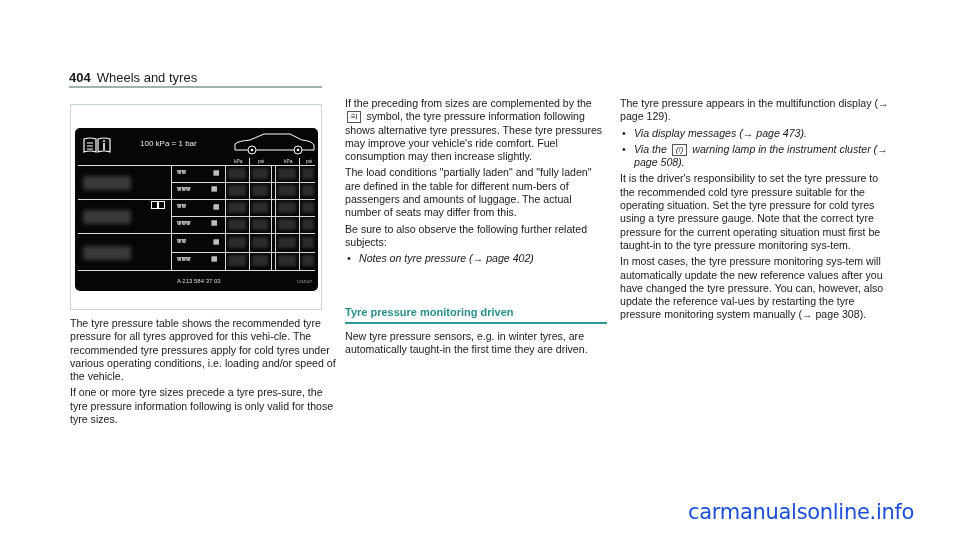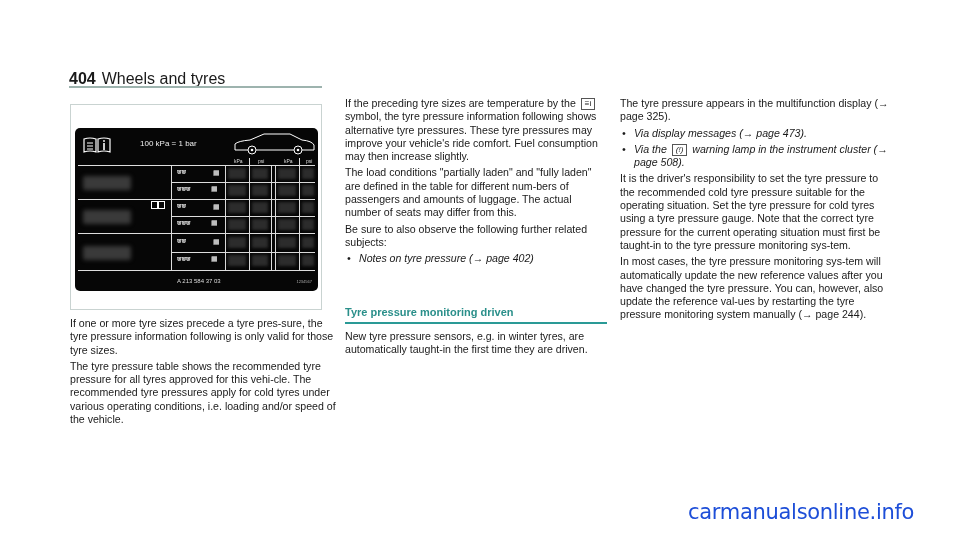--- a/index.html
+++ b/index.html
@@ -1,20 +1,20 @@
 <!DOCTYPE html>
 <html><head>
 <meta charset="utf-8">
 <style>
   html, body { margin: 0; padding: 0; }
   body {
     width: 960px; height: 533px; background: #ffffff; position: relative; overflow: hidden;
     font-family: "Liberation Sans", "DejaVu Sans", sans-serif; color: #1a1a1a;
   }
-  .header { position: absolute; left: 69px; top: 70px; font-size: 16px; }
+  .header { position: absolute; left: 69px; top: 70px; font-size: 13px; }
   .header .num { font-weight: bold; margin-right: 6px; }
   .header-rule { position: absolute; left: 69px; top: 86px; width: 253px; height: 2px; background: #9db3ae; }
   .frame {
     position: absolute; left: 70px; top: 104px; width: 252px; height: 206px;
     border: 1px solid #c9d3d1; background: #fff; box-sizing: border-box;
   }
   .label {
     position: absolute; left: 4px; top: 23px; width: 243px; height: 163px;
     background: #060606; border-radius: 5px; color: #fff; overflow: hidden;
   }
@@ -144,38 +144,38 @@
     <div class="cell" style="left:177px;top:127px;width:16px;height:11px"></div>
     <div class="cell" style="left:203px;top:127px;width:18px;height:11px"></div>
     <div class="cell" style="left:227px;top:127px;width:12px;height:11px"></div>
 
     <span class="partno">A 213 584 37 03</span>
     <span class="lblno">1234567</span>
   </div>
 </div>
 
 <div class="col c1">
+  <p>The tyre pressure table shows the recommended tyre pressure for all tyres approved for this vehi-cle. The recommended tyre pressures apply for cold tyres under various operating conditions, i.e. loading and/or speed of the vehicle.</p>
   <p>If one or more tyre sizes precede a tyre pres-sure, the tyre pressure information following is only valid for those tyre sizes.</p>
-  <p>The tyre pressure table shows the recommended tyre pressure for all tyres approved for this vehi-cle. The recommended tyre pressures apply for cold tyres under various operating conditions, i.e. loading and/or speed of the vehicle.</p>
 </div>
 
 <div class="col c2">
-  <p><span>If the preceding tyre sizes are temperature by the</span> <span class="sym-box">≡i</span> <span>symbol, the tyre pressure information following shows alternative tyre pressures. These tyre pressures may improve your vehicle's ride comfort. Fuel consumption may then increase slightly.</span></p>
+  <p><span>If the preceding from sizes are complemented by the</span> <span class="sym-box">≡i</span> <span>symbol, the tyre pressure information following shows alternative tyre pressures. These tyre pressures may improve your vehicle's ride comfort. Fuel consumption may then increase slightly.</span></p>
   <p>The load conditions "partially laden" and "fully laden" are defined in the table for different num-bers of passengers and amounts of luggage. The actual number of seats may differ from this.</p>
   <p>Be sure to also observe the following further related subjects:</p>
   <p class="bullet">Notes on tyre pressure (→ page 402)</p>
 </div>
 
 <div class="section-title">Tyre pressure monitoring driven</div>
 
 <div class="col c2b">
   <p>New tyre pressure sensors, e.g. in winter tyres, are automatically taught-in the first time they are driven.</p>
 </div>
 
 <div class="col c3">
-  <p>The tyre pressure appears in the multifunction display (→ page 325).</p>
+  <p>The tyre pressure appears in the multifunction display (→ page 129).</p>
   <p class="bullet">Via display messages (→ page 473).</p>
   <p class="bullet"><span>Via the</span> <span class="sym-box">(!)</span> <span>warning lamp in the instrument cluster (→ page 508).</span></p>
   <p>It is the driver's responsibility to set the tyre pressure to the recommended cold tyre pressure suitable for the operating situation. Set the tyre pressure for cold tyres using a tyre pressure gauge. Note that the correct tyre pressure for the current operating situation must first be taught-in to the tyre pressure monitoring sys-tem.</p>
-  <p>In most cases, the tyre pressure monitoring sys-tem will automatically update the new reference values after you have changed the tyre pressure. You can, however, also update the reference val-ues by restarting the tyre pressure monitoring system manually (→ page 244).</p>
+  <p>In most cases, the tyre pressure monitoring sys-tem will automatically update the new reference values after you have changed the tyre pressure. You can, however, also update the reference val-ues by restarting the tyre pressure monitoring system manually (→ page 308).</p>
 </div>
 
 <div class="watermark">carmanualsonline.info</div>
 
 </body></html>

